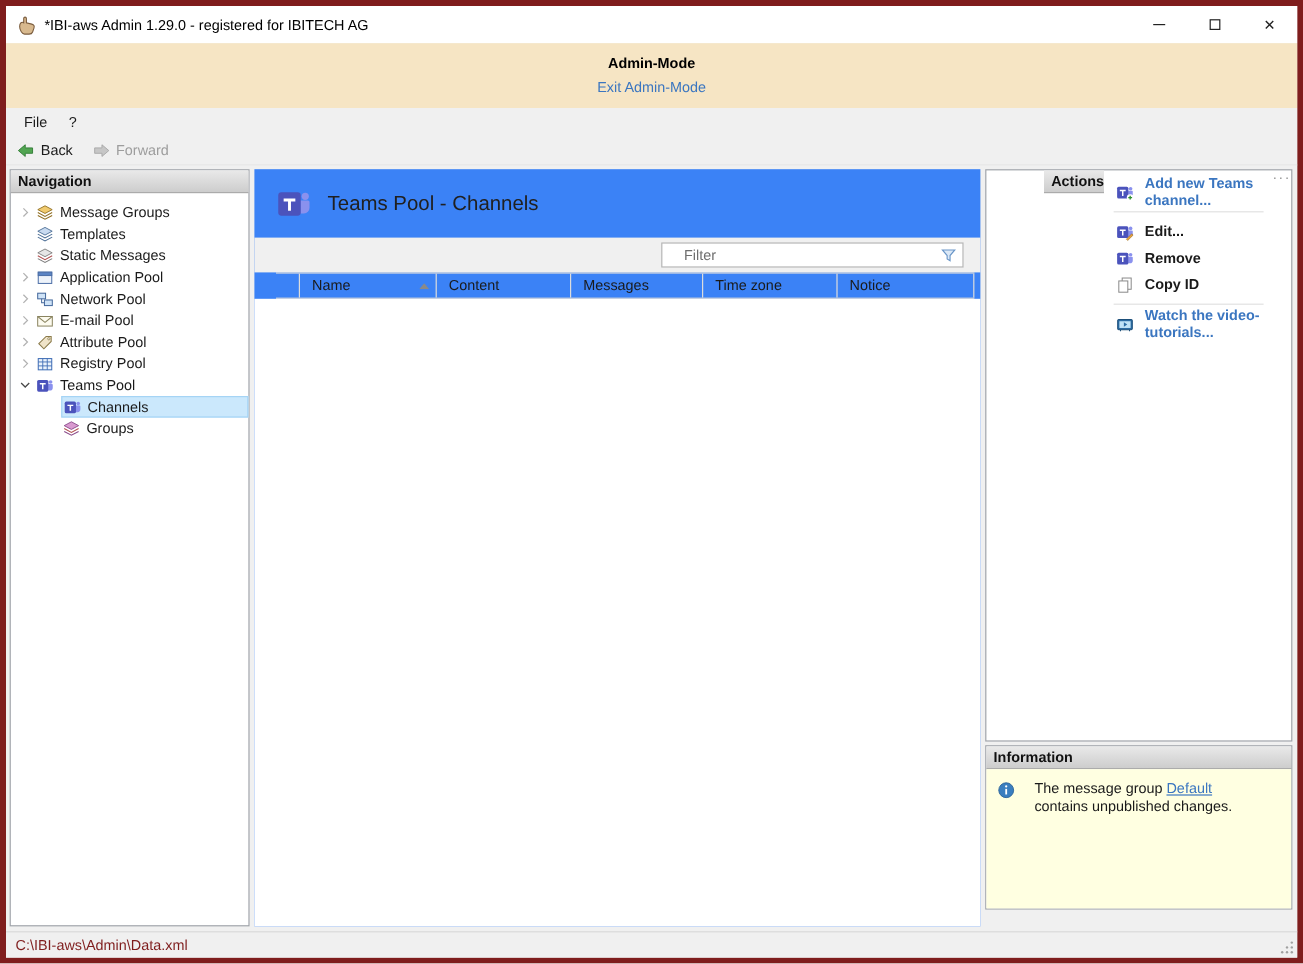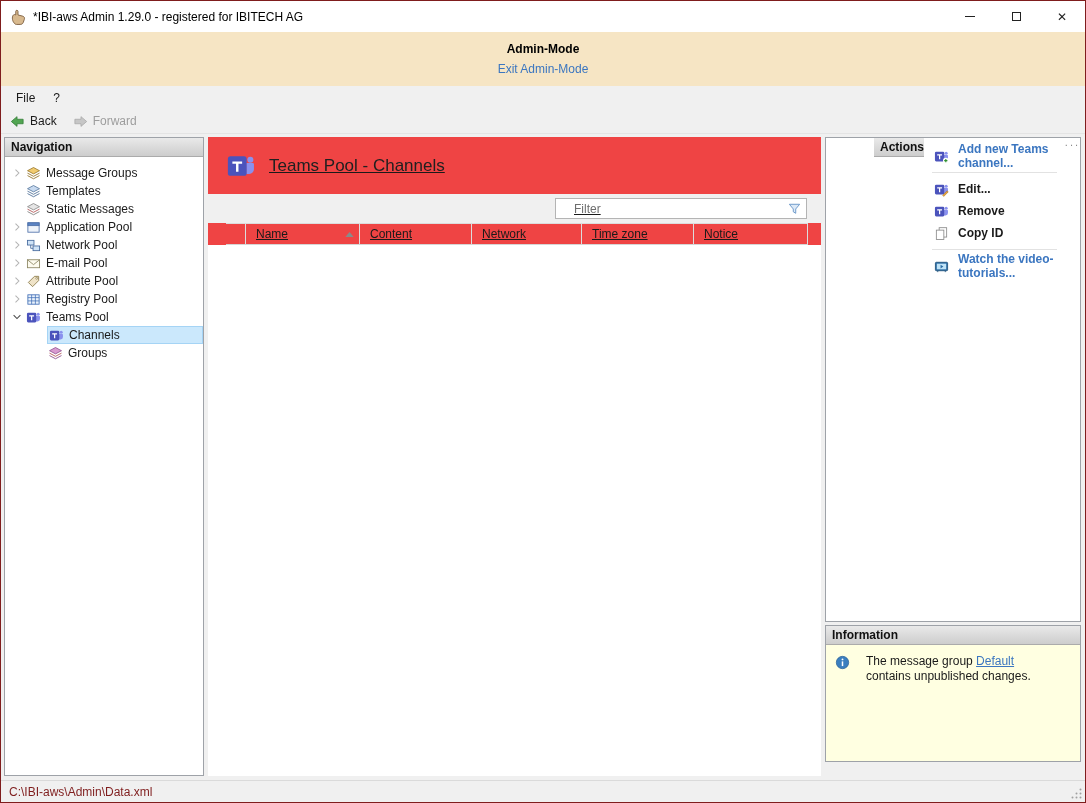--- a/index.html
+++ b/index.html
@@ -1,19 +1,19 @@
 <!DOCTYPE html>
 <html><head>
 <meta charset="utf-8">
 <style>
   * { box-sizing: border-box; margin: 0; padding: 0; }
   html,body { width:1086px; height:803px; }
   body { font-family: "Liberation Sans", sans-serif; font-size: 12px; color:#1a1a1a; background:#fff; }
 
-  .window { width:1086px; height:803px; border:1px solid #7f1d1d; display:flex; flex-direction:column; background:#f0f0f0; }
+  .window { width:1086px; height:803px; border:5px solid #7f1d1d; display:flex; flex-direction:column; background:#f0f0f0; }
 
   
   .titlebar { height:31px; background:#fff; display:flex; align-items:center; padding-left:8px; flex:0 0 31px; }
   .app-icon { width:18px; height:18px; margin-right:6px; display:inline-flex; }
   .title-text { font-size:12px; color:#000; }
   .win-controls { margin-left:auto; display:flex; height:100%; }
   .win-btn { width:46px; height:100%; display:flex; align-items:center; justify-content:center; color:#222; font-size:12px; cursor:default; }
   .glyph-min { width:10px; height:1px; background:#222; display:inline-block; }
   .glyph-max { width:9px; height:9px; border:1px solid #222; display:inline-block; }
 
@@ -42,21 +42,21 @@
   .tree { padding-top:7px; }
   .tree-row { height:18px; display:flex; padding-left:4px; cursor:default; }
   .tree-row.lvl1 { padding-left:26px; }
   .chev { width:16px; flex:0 0 16px; display:inline-flex; justify-content:center; align-items:center; }
   .hl { flex:1; display:flex; align-items:center; height:18px; gap:4px; padding-left:1px; }
   .hl.sel { background:#cbe8fc; border:1px solid #a5d4f5; }
   .nico { width:16px; height:15px; flex:0 0 16px; display:inline-flex; }
   .nlabel { white-space:nowrap; }
 
   
-  .center-panel { flex:1 1 auto; min-width:0; background:#ef4444; display:flex; flex-direction:column;text-decoration:underline; }
+  .center-panel { flex:1 1 auto; min-width:0; background:#3b82f6; display:flex; flex-direction:column; }
   .content-title { display:flex; align-items:center; gap:13px; padding:14px 0 13px 18px; }
   .ct-icon { width:30px; height:30px; display:inline-flex; }
   .ct-text { font-size:17px; color:#202020; }
   .filter-strip { height:29px; flex:0 0 29px; background:#f0f0f0; display:flex; align-items:center; justify-content:flex-end; padding-right:14px; }
   .filter-box { width:252px; height:21px; background:#fff; border:1px solid #b4b4b4; display:flex; align-items:center; }
   .filter-box input { border:none; outline:none; flex:1; min-width:0; padding:0 6px 0 18px; font-family:"Liberation Sans",sans-serif; font-size:12px; color:#333; background:transparent; }
   .filter-box input::placeholder { color:#6e6e6e; }
   .funnel { width:15px; height:15px; flex:0 0 15px; margin-right:4px; display:inline-flex; cursor:pointer; }
 
   .grid-header { display:flex; margin-left:18px; width:582px; height:22px; flex:0 0 22px; border-top:1px solid #dcdcdc; border-bottom:1px solid #d5d5d5; }
@@ -364,21 +364,21 @@
           <span class="sort-asc">
               <svg width="9" height="5" viewBox="0 0 10 6">
                 <path d="M5 0 L10 6 L0 6 Z" fill="#8a8a8a"></path>
               </svg>
             </span>
         </div>
         <div class="gh-cell gh-content">
             <span>Content</span>
           </div>
         <div class="gh-cell gh-language">
-            <span>Network</span>
+            <span>Messages</span>
           </div>
         <div class="gh-cell gh-timezone">
             <span>Time zone</span>
           </div>
         <div class="gh-cell gh-notice">
             <span>Notice</span>
           </div>
       </div>
       <div class="grid-body"></div>
     </div>

